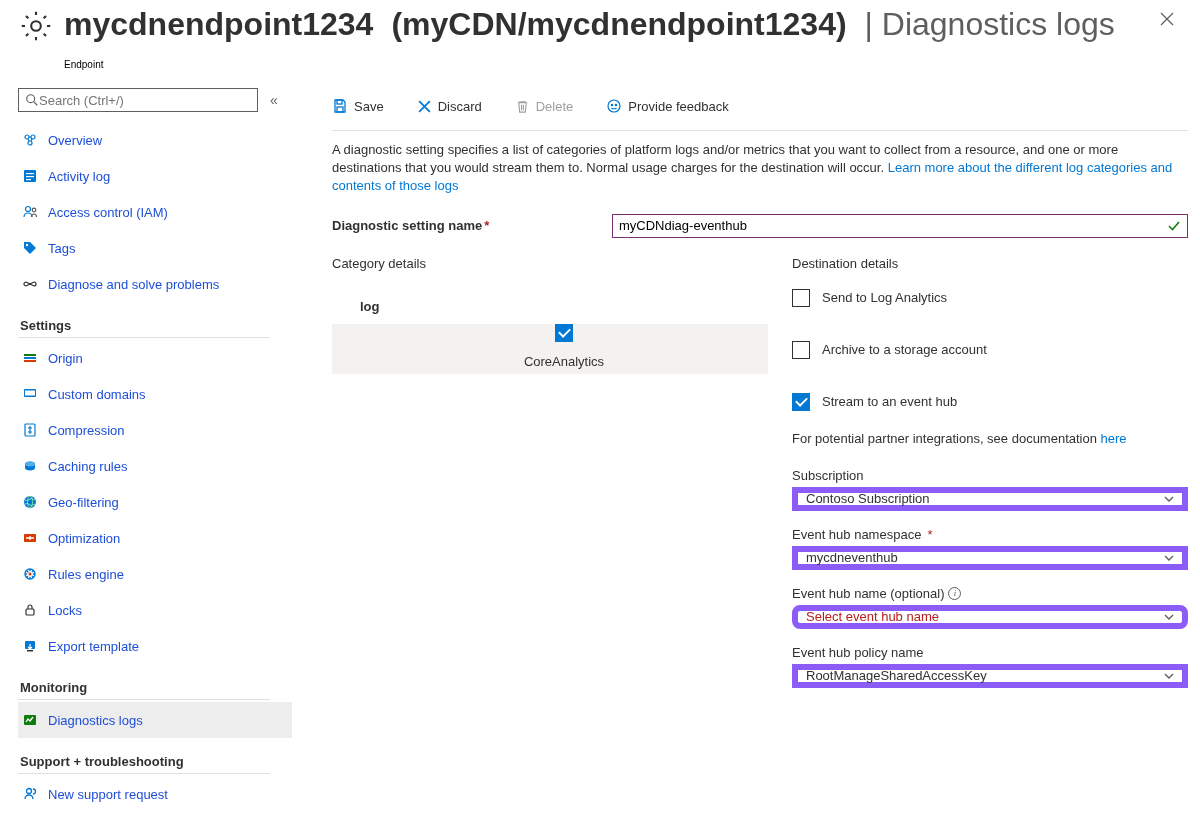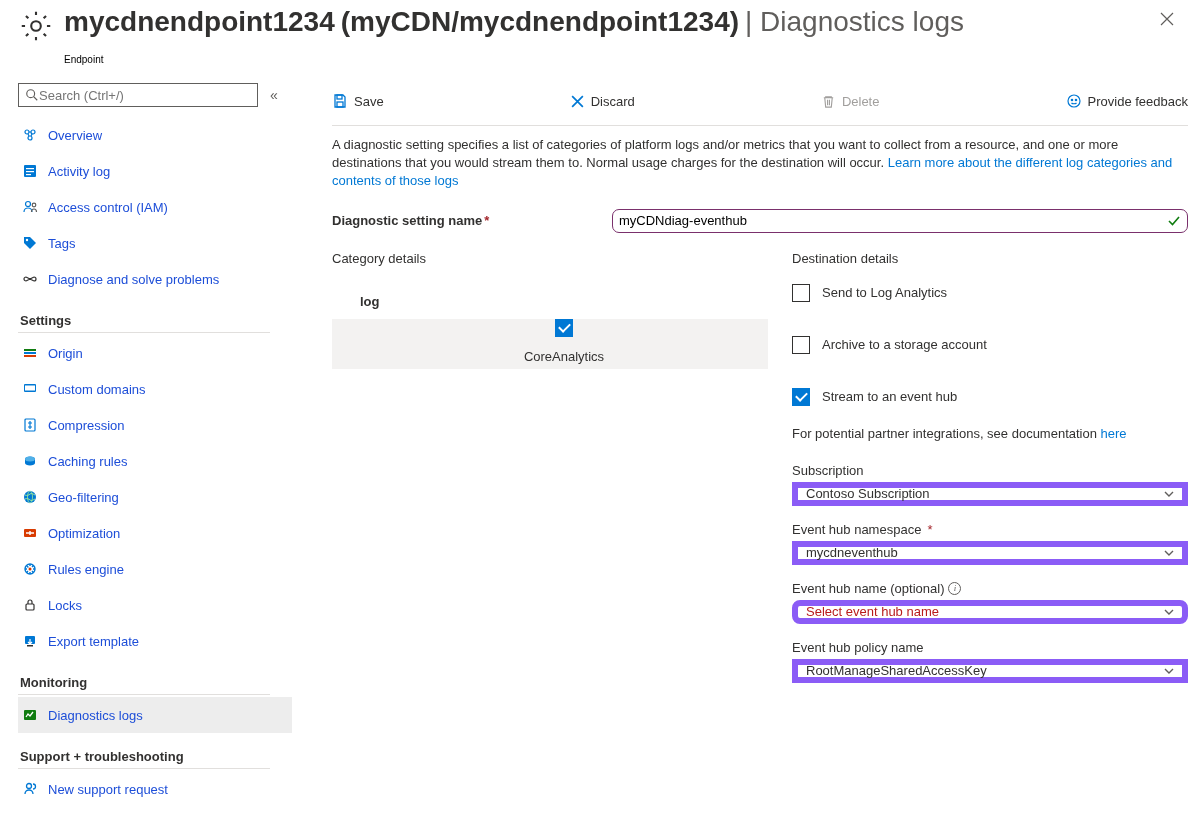--- a/index.html
+++ b/index.html
@@ -18,26 +18,26 @@
     padding: 6px 20px 4px 18px;
   }
   .header-icon {
     width: 36px; height: 36px;
     margin-right: 10px;
     margin-top: 2px;
     color: #323130;
   }
   .header-titles { flex: 1; }
   .header-title {
-    font-size: 28px;
+    font-size: 32px;
     font-weight: 600;
     color: #323130;
     display: flex;
     align-items: baseline;
-    gap: 6px;
+    gap: 18px;
     text-align: center;
   }
   .header-title .sub { font-weight: 400; color: #605e5c; }
   .header-subtitle {
     font-size: 10px;
     color: #000000;
     margin-top: 16px;
   }
   .close-btn {
     font-size: 18px;
@@ -117,21 +117,20 @@
     flex: 1;
     padding-left: 40px;
     padding-right: 0;
   }
   .cmdbar {
     display: flex;
     align-items: center;
     gap: 33px;
     height: 36px;
     margin-bottom: 6px;
-    justify-content: space-between;
   }
   .cmdbar-divider {
     border-top: 1px solid #e1dfdd;
     margin-bottom: 10px;
   }
   .cmd-btn {
     display: flex;
     align-items: center;
     gap: 6px;
     font-size: 13px;
@@ -161,21 +160,21 @@
   .req { color: #a4262c; margin-left: 2px; }
   .name-input-wrap {
     flex: 1;
     display: flex;
     align-items: center;
     border: 1px solid #605e5c;
     height: 24px;
     padding: 0 6px;
     position: relative;
   }
-  .name-input-wrap.valid { border-color: #7a306c; border-radius: 7px; }
+  .name-input-wrap.valid { border-color: #7a306c; }
   .name-input-wrap input {
     border: none; outline: none; flex: 1; font-size: 13px;
   }
   .valid-check { color: #107c10; font-size: 14px; }
   .two-col {
     display: flex;
     gap: 24px;
   }
   .col-left { width: 436px; }
   .col-right { flex: 1; }

